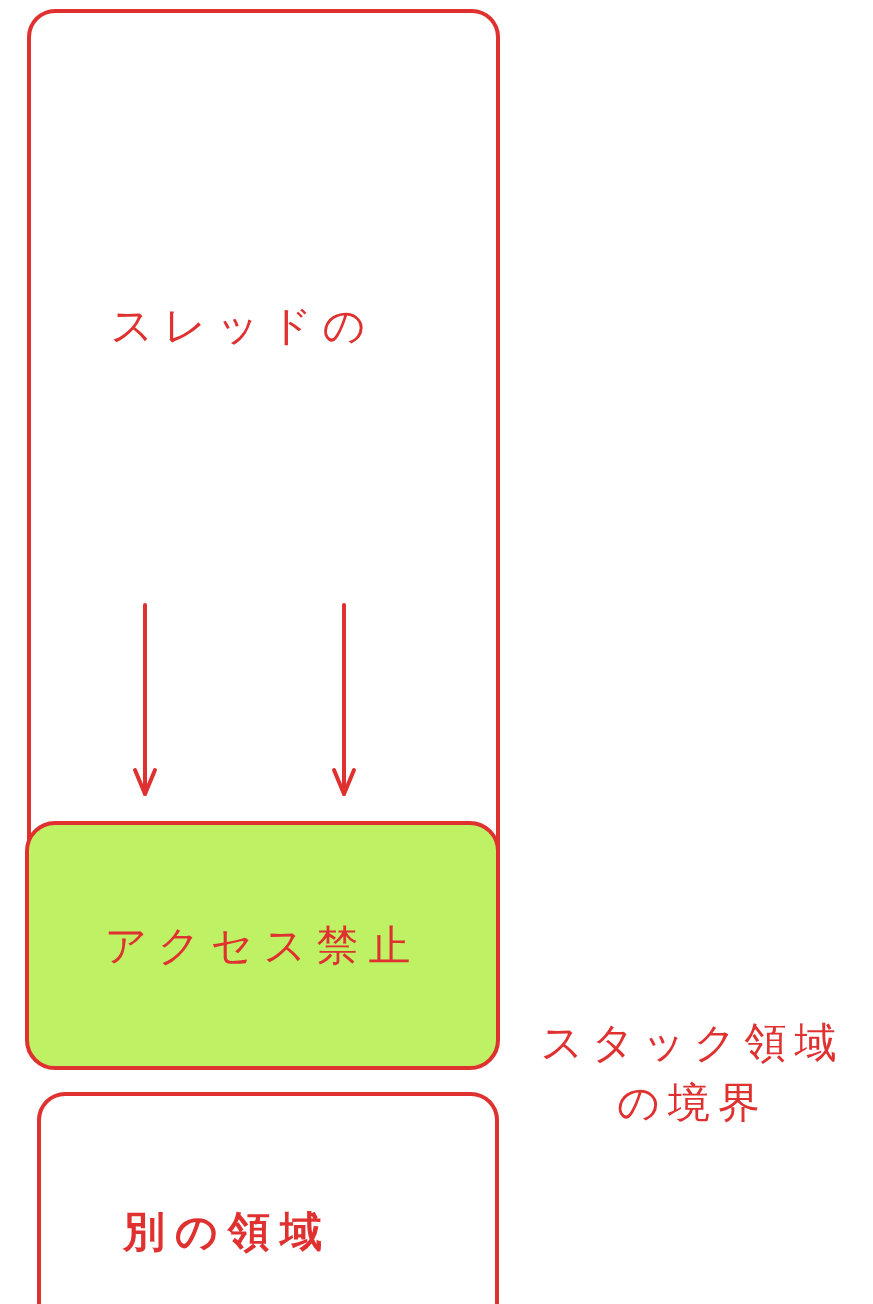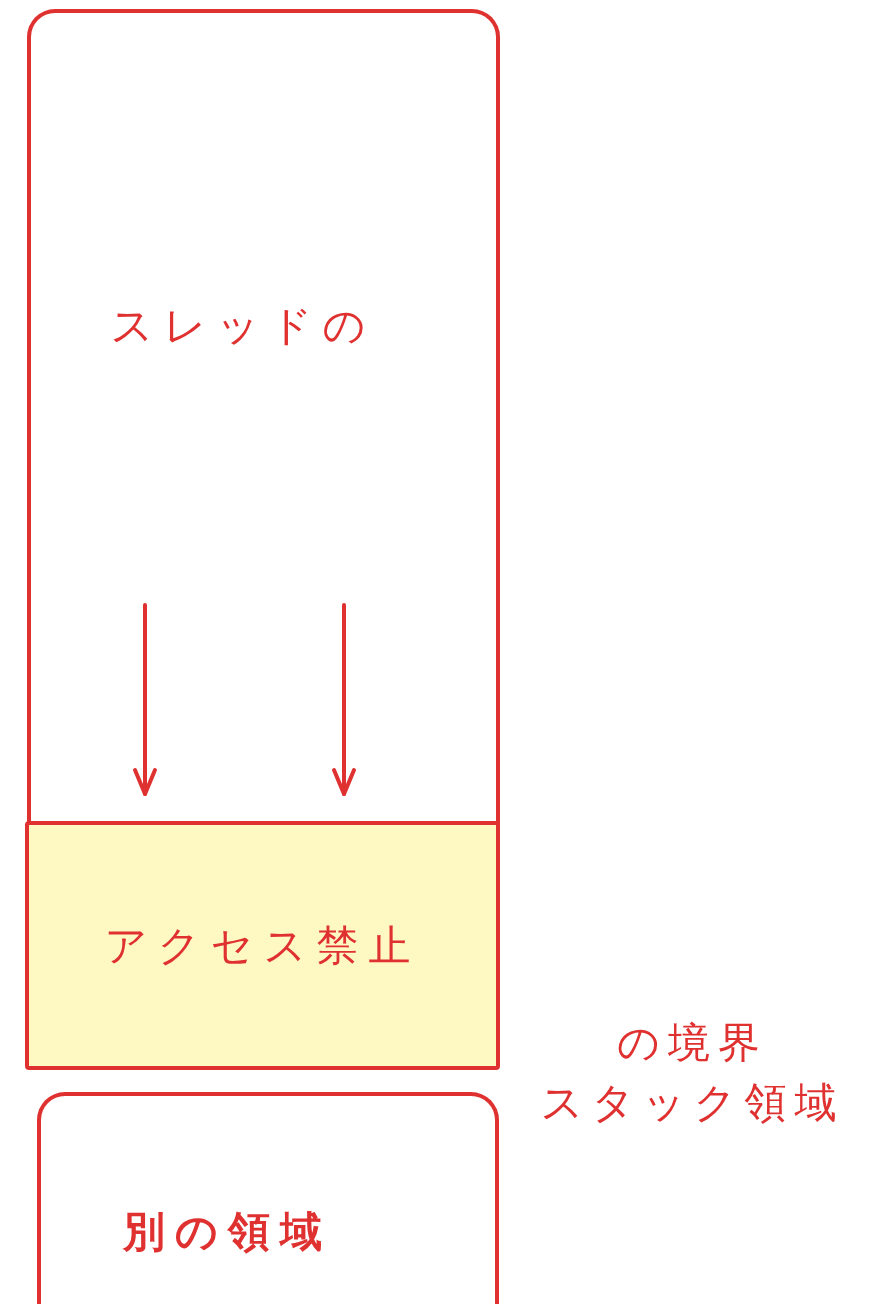--- a/index.html
+++ b/index.html
@@ -29,22 +29,22 @@
       height: 880px;
       border-bottom: none;
       border-bottom-left-radius: 0;
       border-bottom-right-radius: 0;
     }
     #guard-box {
       left: 25px;
       top: 821px;
       width: 475px;
       height: 249px;
-      background: #fef9c3;
-      border-radius: 4px;
+      background: #bef264;
+      border-radius: 30px;
       display: flex;
       flex-direction: column;
       align-items: center;
       justify-content: center;
     }
     #other-box {
       left: 37px;
       top: 1092px;
       width: 462px;
       height: 240px;
@@ -114,21 +114,21 @@
   </g>
 </svg>
 
 <div class="box" id="guard-box">
   <div class="label" id="guard-label">
     <span class="line">アクセス禁止</span>
   </div>
 </div>
 
 <div class="label" id="boundary-label">
+  <span class="line">スタック領域</span>
   <span class="line">の境界</span>
-  <span class="line">スタック領域</span>
 </div>
 
 <div class="box" id="other-box"></div>
 
 <div class="label" id="other-label">
   <span class="line">別の領域</span>
 </div>
 
 </body></html>

